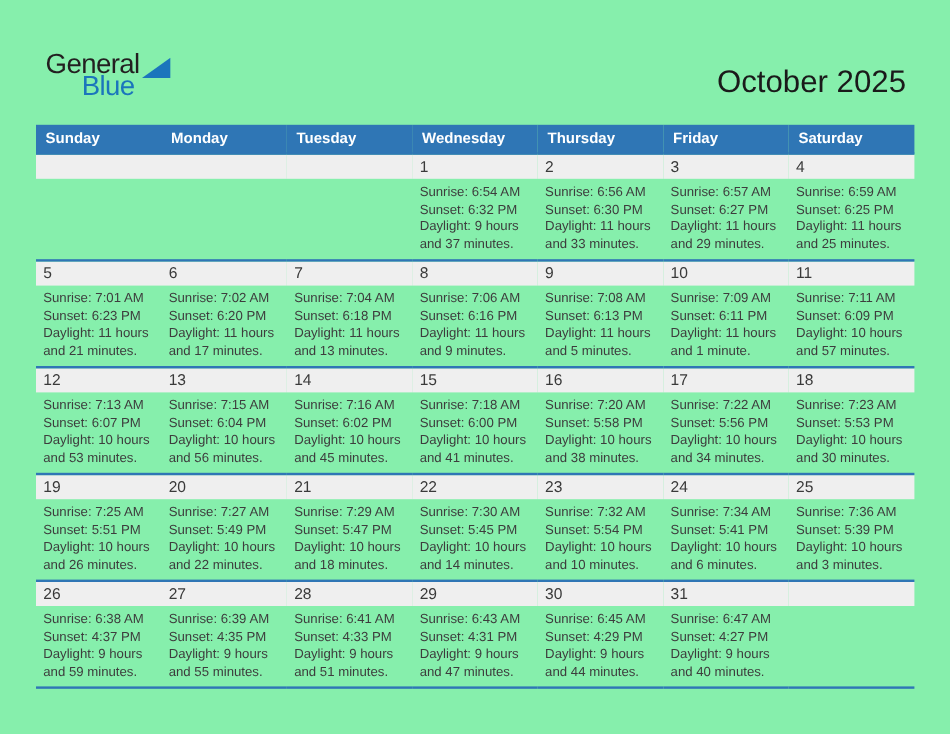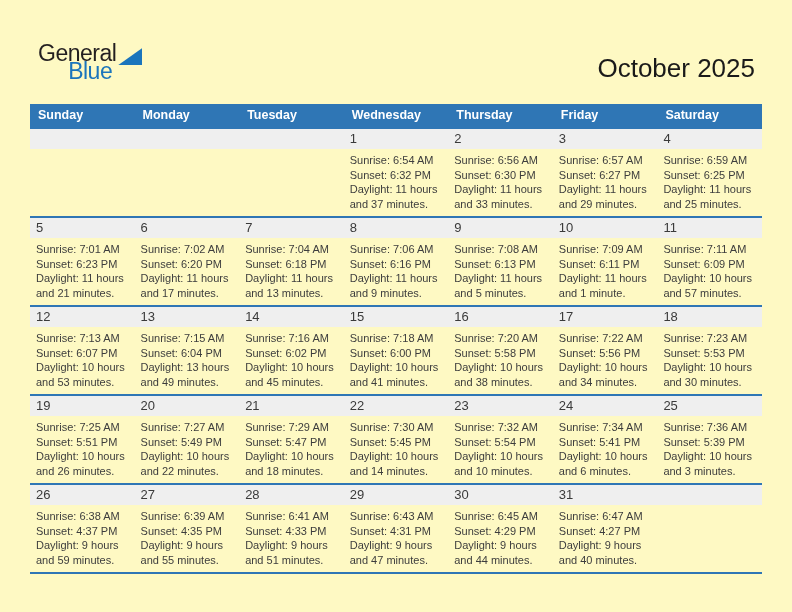--- a/index.html
+++ b/index.html
@@ -7,21 +7,21 @@
     --band:#EFEFEF;
     --logo-blue:#1B75BC;
     --logo-dark:#231F20;
     --text-dark:#1A1A1A;
     --cell-text:#3D3D3D;
   }
   html,body{margin:0;padding:0;background:#ffffff;}
   .page{
     position:relative;
     width:792px;height:612px;
-    background:#fef9c3;
+    background:#86efac;
     font-family:"Liberation Sans", sans-serif;
     overflow:hidden;
   }
   
   .logo{position:absolute;left:38px;top:42px;}
   .logo-line1{display:flex;align-items:flex-end;}
   .logo-general{
     font-size:23px;line-height:1;color:var(--logo-dark);
     letter-spacing:-0.5px;
   }
@@ -117,21 +117,21 @@
         <div></div>
         <div></div>
         <div></div>
       </div>
     </td>
           <td class="day-cell">
       <div class="day-number">1</div>
       <div class="day-details">
         <div>Sunrise: 6:54 AM</div>
         <div>Sunset: 6:32 PM</div>
-        <div>Daylight: 11 hours and 37 minutes.</div>
+        <div>Daylight: 9 hours and 37 minutes.</div>
       </div>
     </td>
           <td class="day-cell">
       <div class="day-number">2</div>
       <div class="day-details">
         <div>Sunrise: 6:56 AM</div>
         <div>Sunset: 6:30 PM</div>
         <div>Daylight: 11 hours and 33 minutes.</div>
       </div>
     </td>
@@ -217,21 +217,21 @@
         <div>Sunrise: 7:13 AM</div>
         <div>Sunset: 6:07 PM</div>
         <div>Daylight: 10 hours and 53 minutes.</div>
       </div>
     </td>
           <td class="day-cell">
       <div class="day-number">13</div>
       <div class="day-details">
         <div>Sunrise: 7:15 AM</div>
         <div>Sunset: 6:04 PM</div>
-        <div>Daylight: 13 hours and 49 minutes.</div>
+        <div>Daylight: 10 hours and 56 minutes.</div>
       </div>
     </td>
           <td class="day-cell">
       <div class="day-number">14</div>
       <div class="day-details">
         <div>Sunrise: 7:16 AM</div>
         <div>Sunset: 6:02 PM</div>
         <div>Daylight: 10 hours and 45 minutes.</div>
       </div>
     </td>

